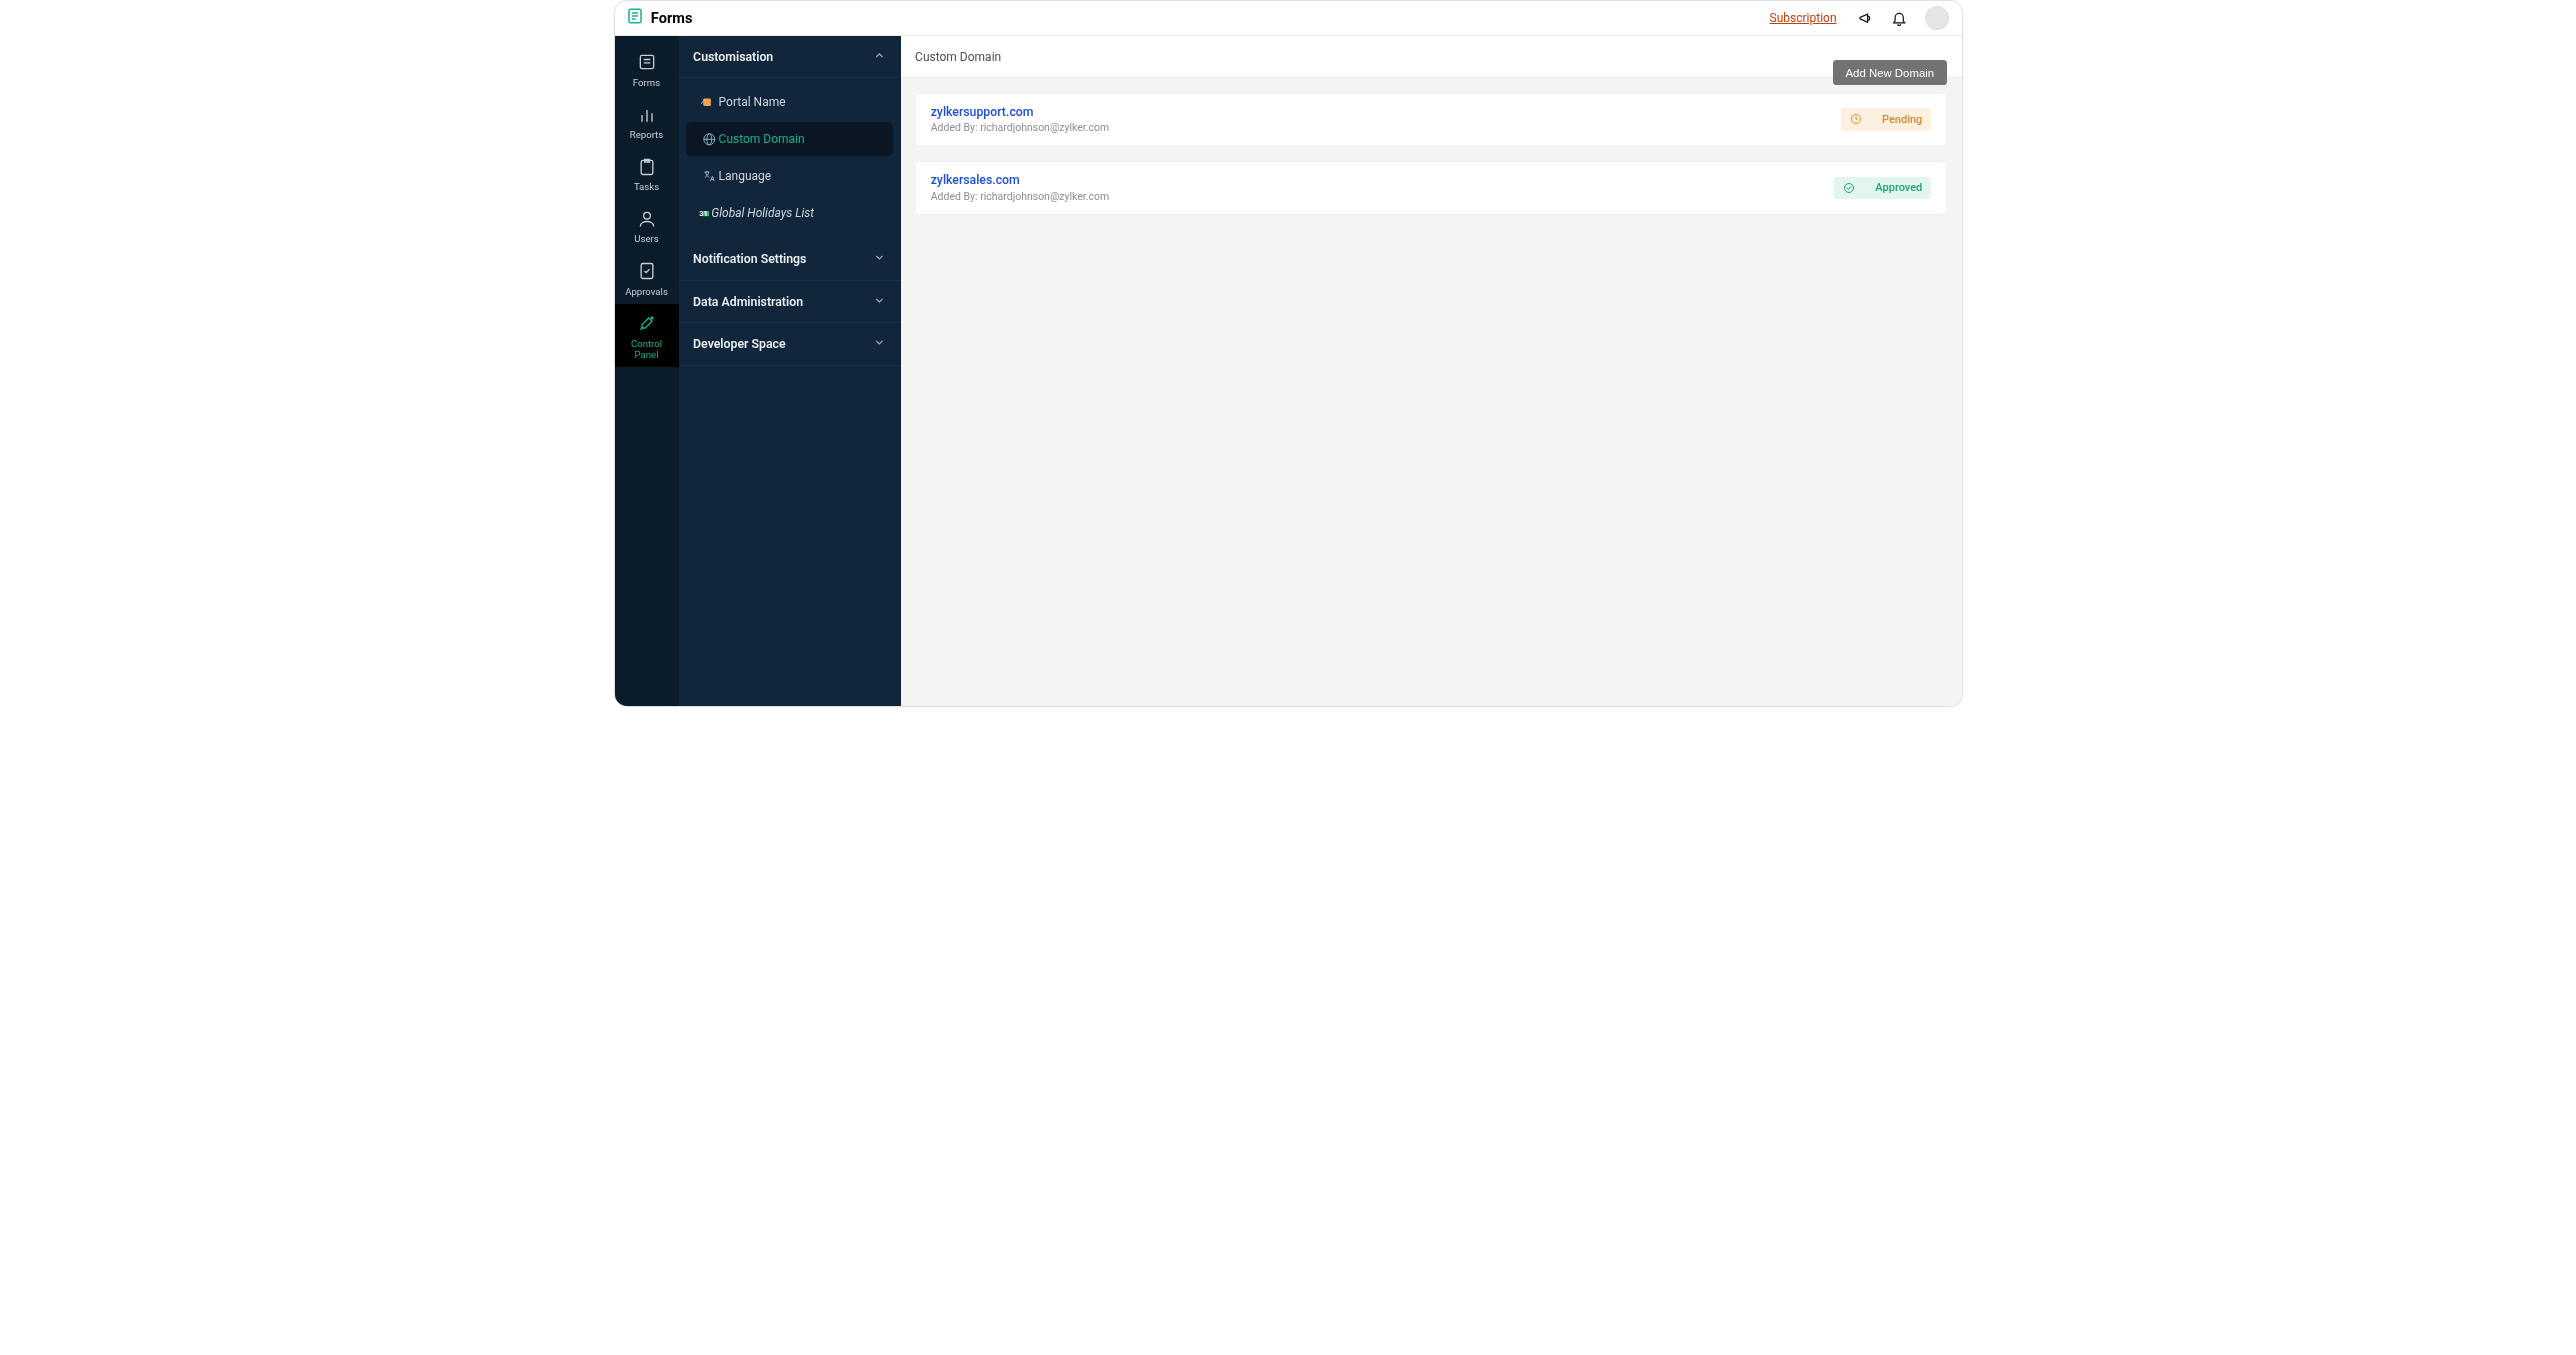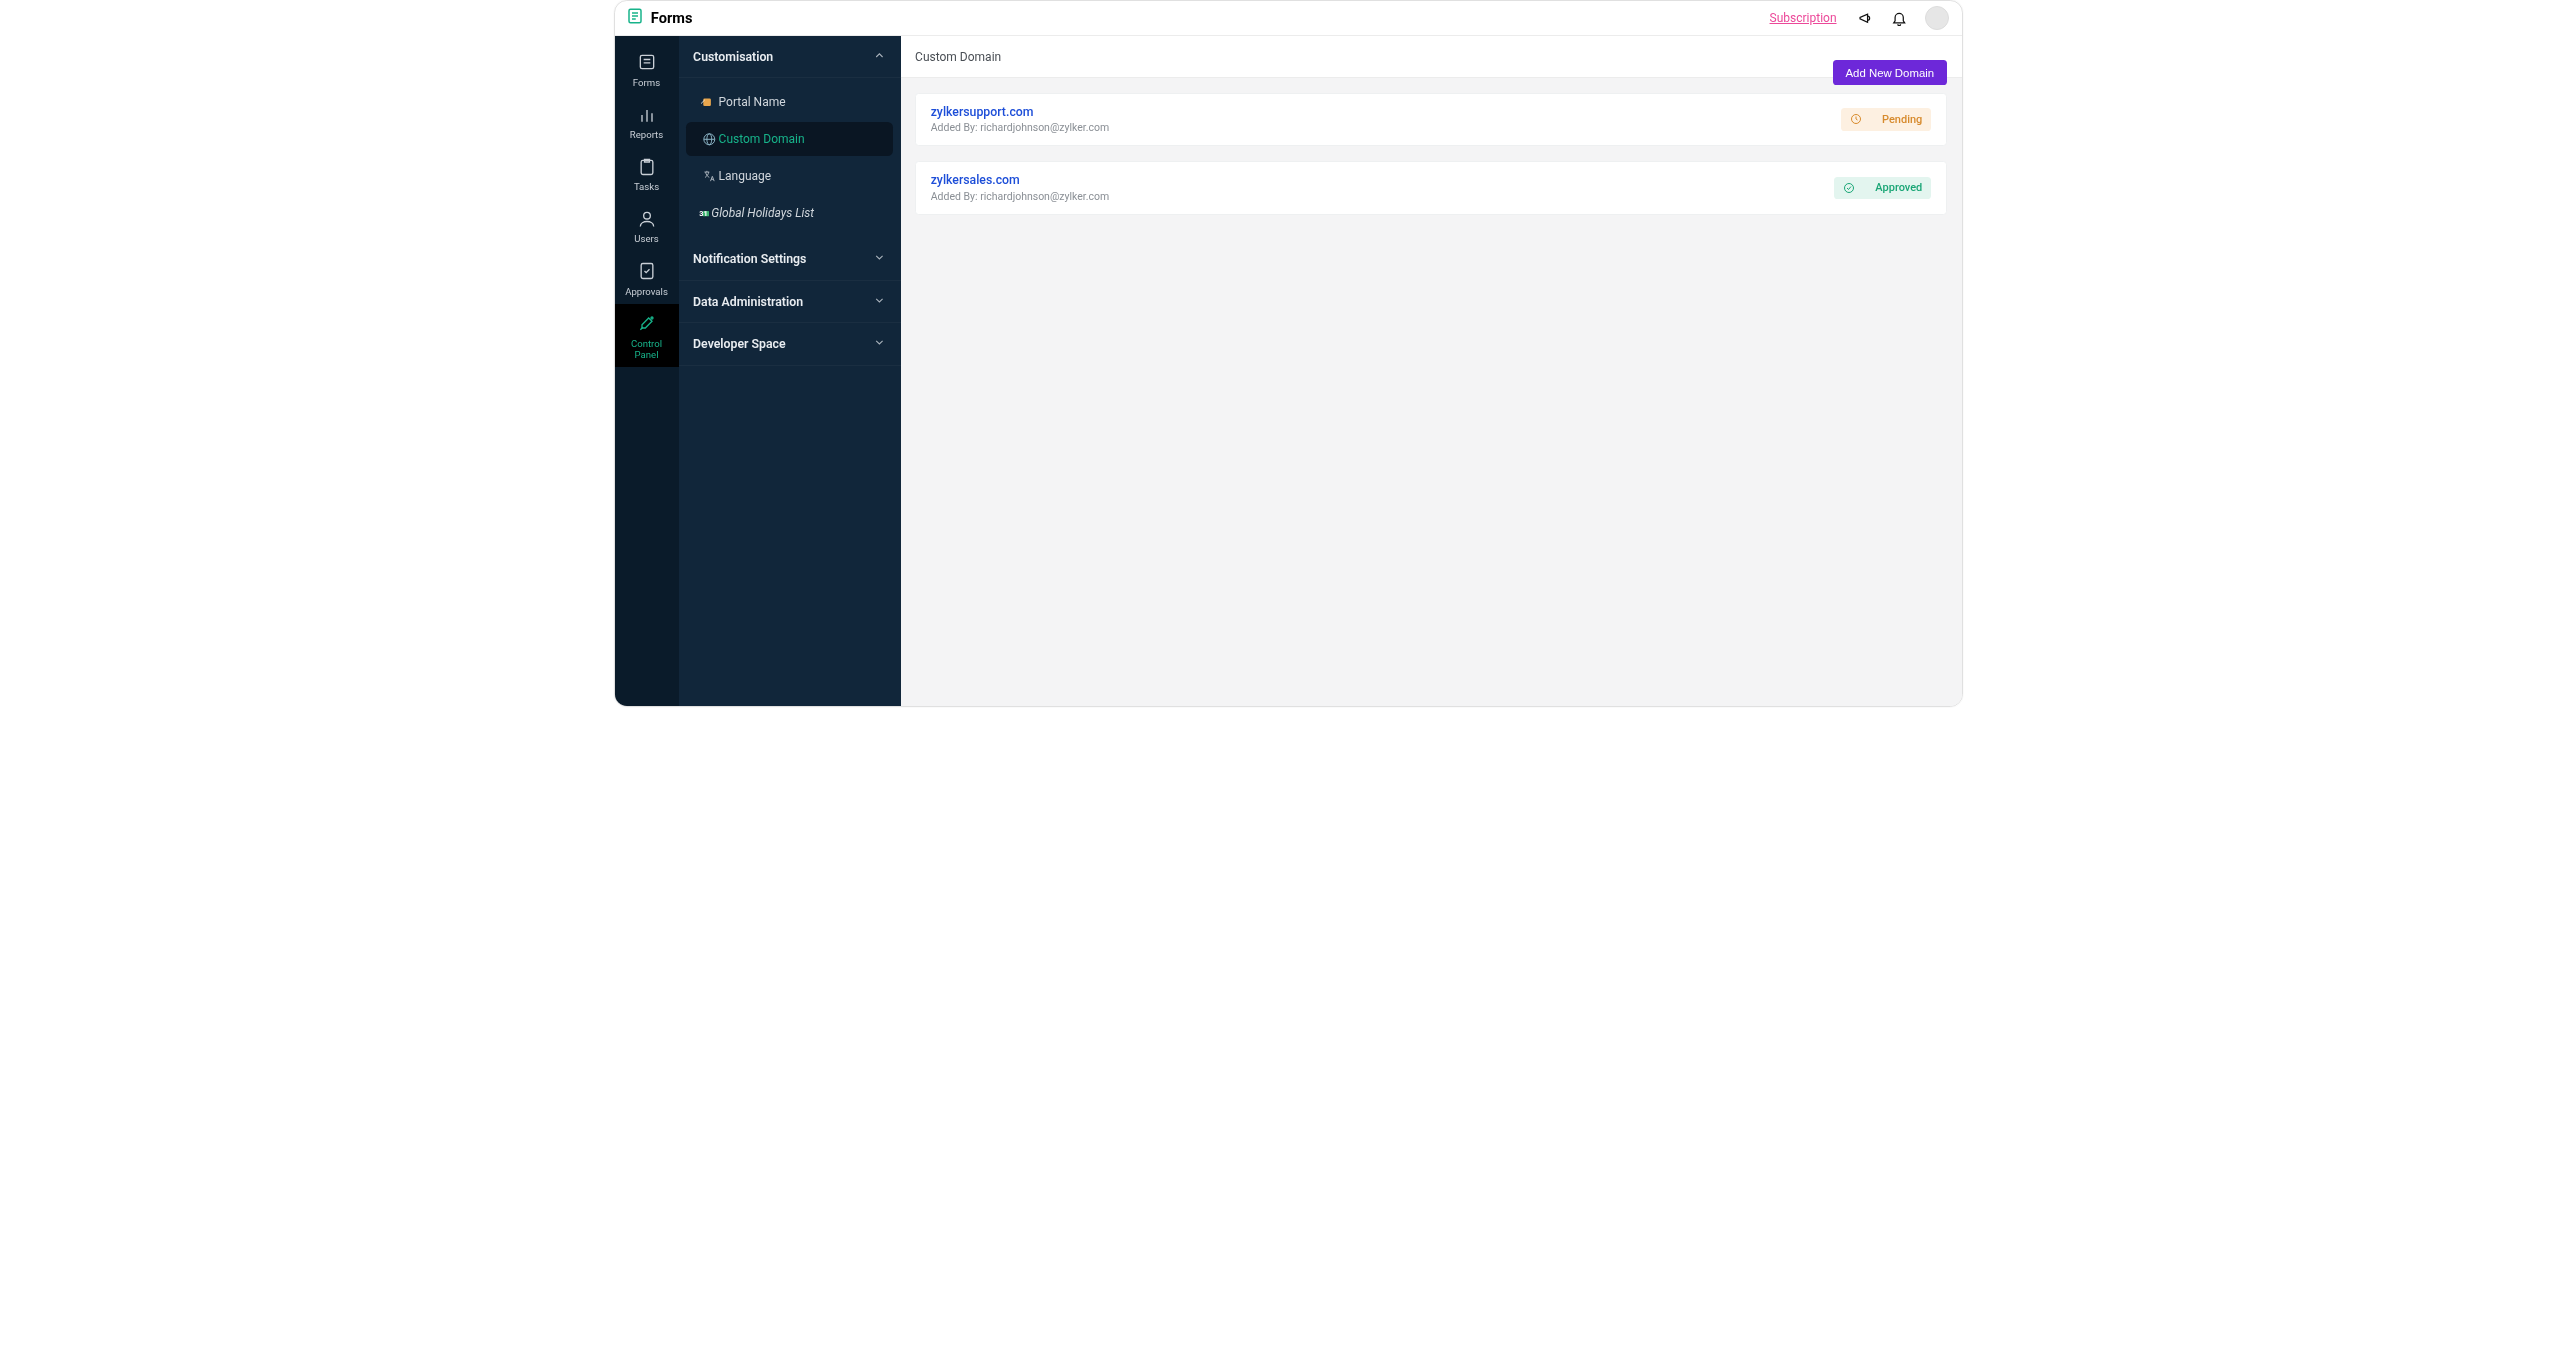--- a/index.html
+++ b/index.html
@@ -19,21 +19,21 @@
   .topbar {
     height: 35px;
     border-bottom: 0.9px solid #ececec;
     display: flex;
     align-items: center;
     padding: 0 12.8px 0 11px;
   }
   .logo-wrap { display: flex; align-items: center; gap: 7.3px; }
   .app-title { font-weight: 700; font-size: 14.6px; color: #000; }
   .topbar-spacer { flex: 1; }
-  .sub-link { color: #ec4899; font-size: 12px; text-decoration: underline; margin-right: 12.8px; cursor: pointer; }
+  .sub-link { color: #c2410c; font-size: 12px; text-decoration: underline; margin-right: 12.8px; cursor: pointer; }
   .topbar-icon { width: 24px; height: 24px; display: inline-flex; align-items: center; justify-content: center; margin: 0 4.6px; cursor: pointer; color: #111; }
   .avatar { width: 24px; height: 24px; border-radius: 50%; background: #e6e6e6; border: 0.9px solid #dcdcdc; margin-left: 9px; cursor: pointer; }
 
   
   .body-wrap { flex: 1; display: flex; min-height: 0; }
 
   
   .rail {
     width: 64px;
     background: #0a1b2a;
@@ -103,21 +103,21 @@
     height: 42px;
     background: #fff;
     border-bottom: 0.9px solid #ececec;
     display: flex;
     align-items: center;
     padding: 0 14.6px;
   }
   .page-title { font-size: 12px; color: #4a4f55; }
   .main-header-spacer { flex: 1; }
   .primary-btn {
-    background: #6d28d9;
+    background: #737373;
     color: #fff;
     border: none;
     border-radius: 3.6px;
     font-size: 11.4px;
     padding: 6.4px 12.8px;
     cursor: pointer;
     font-weight: 500;
     margin-top: 32px;
   }
   .content { padding: 14.6px; }

